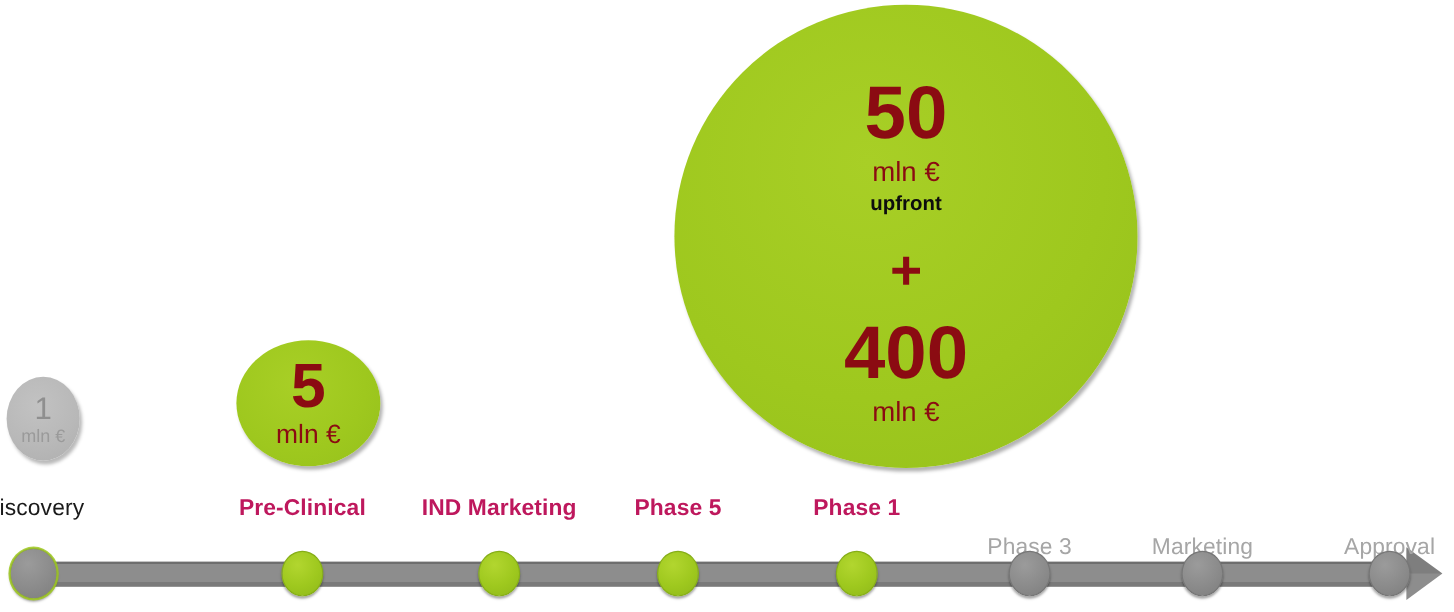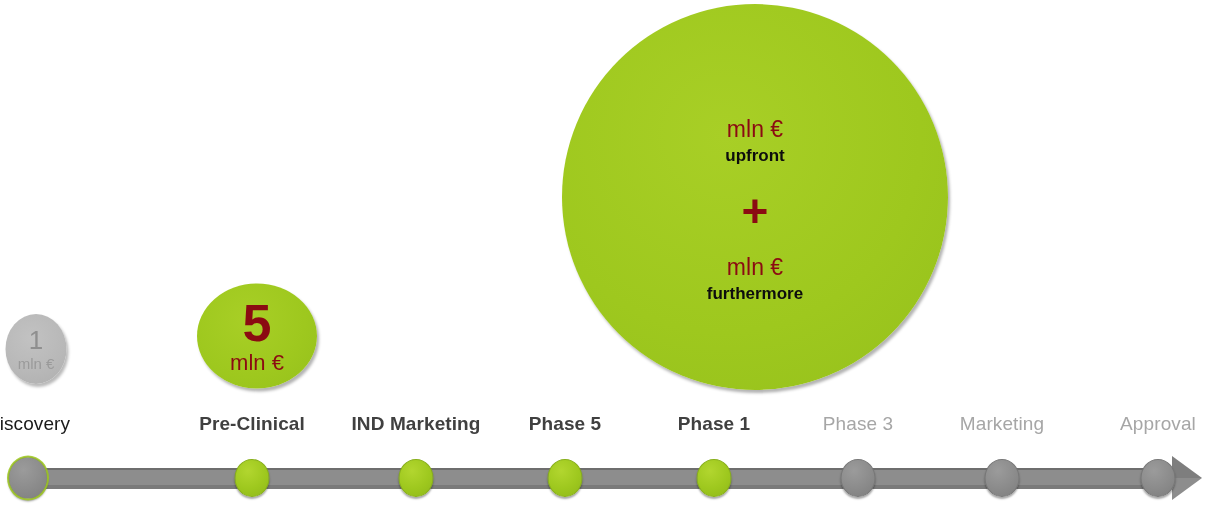--- a/index.html
+++ b/index.html
@@ -79,23 +79,23 @@
   
   .stage-label {
     position: absolute;
     top: 413px;
     transform: translateX(-50%);
     white-space: nowrap;
     font-size: 19px;
     line-height: 22px;
     letter-spacing: 0.1px;
   }
-  .stage-label.active     { color: #404040; font-weight: bold; }
+  .stage-label.active     { color: #be185d; font-weight: bold; }
   .stage-label.first-plain{ color: #1a1a1a; font-weight: normal; }
-  .stage-label.inactive   { color: #a6a6a6; font-weight: normal; }
+  .stage-label.inactive   { color: #a6a6a6; font-weight: normal; margin-top: 33px; }
 
   
   .bubble {
     position: absolute;
     border-radius: 50%;
     transform: translate(-50%, -50%);
     display: flex;
     flex-direction: column;
     align-items: center;
     justify-content: center;
@@ -177,27 +177,28 @@
     <div class="unit">mln €</div>
   </div>
 
   <div class="bubble green bubble-mid">
     <div class="amount">5</div>
     <div class="unit">mln €</div>
   </div>
 
   <div class="bubble green bubble-large">
     <div class="seg">
+      <div class="amount">50</div>
       <div class="unit">mln €</div>
       <div class="caption">upfront</div>
     </div>
     <div class="plus">+</div>
     <div class="seg">
+      <div class="amount">400</div>
       <div class="unit">mln €</div>
-      <div class="caption">furthermore</div>
     </div>
   </div>
 
   <div class="timeline-bar"></div>
   <div class="timeline-arrow"></div>
 
   <div id="labels-layer">
       <div class="stage-label first-plain" style="left: 28px;">Discovery</div>
       <div class="stage-label active" style="left: 252px;">Pre-Clinical</div>
       <div class="stage-label active" style="left: 416px;">IND Marketing</div>

